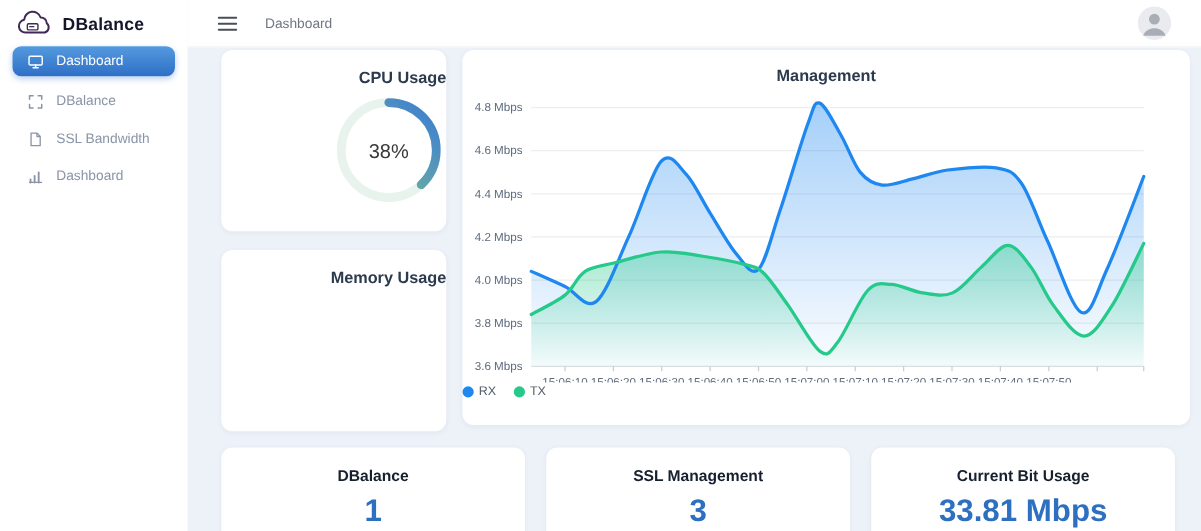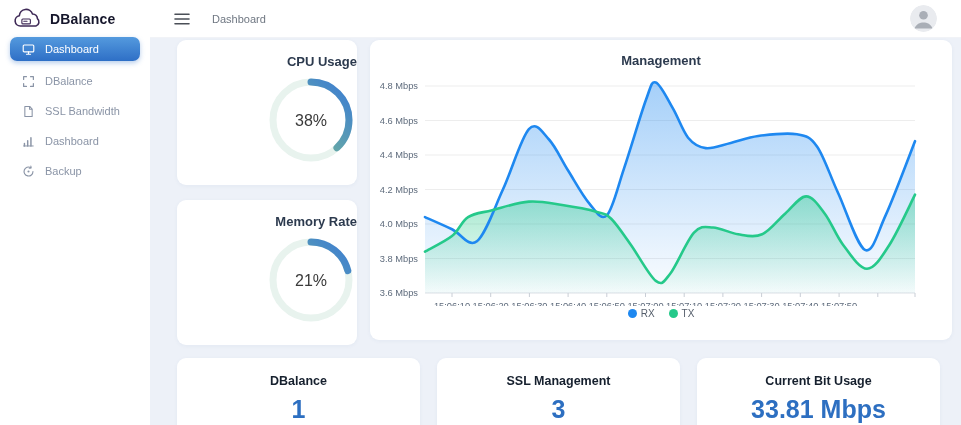--- a/index.html
+++ b/index.html
@@ -38,21 +38,21 @@
   .col-gauges { width:180px; flex:none; display:flex; flex-direction:column; gap:15px; }
   .gauge-card { height:145px; text-align:right; }
   .card-title { font-size:13px; font-weight:bold; color:#2c3a4e; padding-top:14px; }
   .gauge-wrap { margin-top:5px; }
   .gauge-pct { font-size:16px; fill:#3a3a3a; }
 
   .chart-card { flex:1; height:300px; }
   .chart-title { font-size:13px; font-weight:bold; color:#2c3a4e;
     text-align:center; padding-top:13px; height:31px; }
   .chart-svg { width:582px; height:235px; margin:0 auto; }
-  .legend { display:flex; justify-content:center; gap:14px; margin-top:2px; }
+  .legend { display:flex; justify-content:flex-start; gap:14px; margin-top:2px; }
   .legend-item { display:flex; align-items:center; gap:4px; font-size:10px;
     color:#555e6b; cursor:pointer; }
   .legend-dot { width:9px; height:9px; border-radius:50%; }
 
   .row2 { display:flex; gap:17px; margin-top:13px; }
   .stat-card { flex:1; height:90px; text-align:center; }
   .stat-title { font-size:12.5px; font-weight:bold; color:#16202e; padding-top:16px; }
   .stat-value { font-size:25px; font-weight:600; color:#2d6fc1; margin-top:7px; }
 
   svg text { font-family:"Liberation Sans", sans-serif; }
@@ -89,28 +89,20 @@
         <path d="M9.3 1.8v3.4h3.2" fill="none" stroke="currentColor" stroke-width="1.3" stroke-linejoin="round"></path>
       </svg>
       <span>SSL Bandwidth</span>
     </div>
     <div class="menu-item">
       <svg width="13" height="13" viewBox="0 0 16 16">
         <path d="M3 13.5v-3M7 13.5V7M11 13.5V3.5" fill="none" stroke="currentColor" stroke-width="1.8" stroke-linecap="round"></path>
         <path d="M13.8 13.5H2" stroke="currentColor" stroke-width="1.2" stroke-linecap="round"></path>
       </svg>
       <span>Dashboard</span>
-    </div>
-    <div class="menu-item">
-      <svg width="13" height="13" viewBox="0 0 16 16">
-        <path d="M13.5 8A5.5 5.5 0 1 1 10.8 3.3" fill="none" stroke="currentColor" stroke-width="1.4" stroke-linecap="round"></path>
-        <path d="M10.9 1.2l.3 2.4-2.4.4" fill="none" stroke="currentColor" stroke-width="1.3" stroke-linecap="round" stroke-linejoin="round"></path>
-        <circle cx="8" cy="8" r="1.3" fill="currentColor"></circle>
-      </svg>
-      <span>Backup</span>
     </div>
   </div>
 </div>
 
 <div class="header">
   <span class="hamburger">
     <svg width="16" height="14" viewBox="0 0 16 14">
       <path d="M1 2.2h14M1 7h14M1 11.8h14" stroke="#4a4f57" stroke-width="1.6" stroke-linecap="round"></path>
     </svg>
   </span>
@@ -137,34 +129,21 @@
                   <stop offset="100%" stop-color="#3a7bd5"></stop>
               </linearGradient>
             </defs>
             <circle cx="46" cy="46" r="38" fill="none" stroke="#e8f3ee" stroke-width="7"></circle>
             <circle cx="46" cy="46" r="38" fill="none" stroke="url(#g-cpu)" stroke-width="7" stroke-linecap="round" transform="rotate(-90 46 46)" stroke-dasharray="90.7 238.8"></circle>
             <text class="gauge-pct" x="46" y="52" text-anchor="middle">38%</text>
           </svg>
         </div>
       </div>
       <div class="card gauge-card">
-        <div class="card-title">Memory Rate</div>
-        <div class="gauge-wrap">
-          <svg width="92" height="92" viewBox="0 0 92 92">
-            <defs>
-              <linearGradient id="g-mem" x1="0" y1="0" x2="1" y2="1">
-                <stop offset="0%" stop-color="#85c985"></stop>
-                  <stop offset="100%" stop-color="#3a7bd5"></stop>
-              </linearGradient>
-            </defs>
-            <circle cx="46" cy="46" r="38" fill="none" stroke="#e8f3ee" stroke-width="7"></circle>
-            <circle cx="46" cy="46" r="38" fill="none" stroke="url(#g-mem)" stroke-width="7" stroke-linecap="round" transform="rotate(-90 46 46)" stroke-dasharray="50.1 238.8"></circle>
-            <text class="gauge-pct" x="46" y="52" text-anchor="middle">21%</text>
-          </svg>
-        </div>
+        <div class="card-title">Memory Usage</div>
       </div>
     </div>
 
     <div class="card chart-card">
       <div class="chart-title">Management</div>
       <div class="chart-svg" id="chart"><svg width="570" height="235" viewBox="0 0 570 235">
             <defs>
               <linearGradient id="fill0" x1="0" y1="0" x2="0" y2="1">
                 <stop offset="0%" stop-color="rgba(30,136,240,0.40)"></stop>
                 <stop offset="100%" stop-color="rgba(30,136,240,0.02)"></stop>

